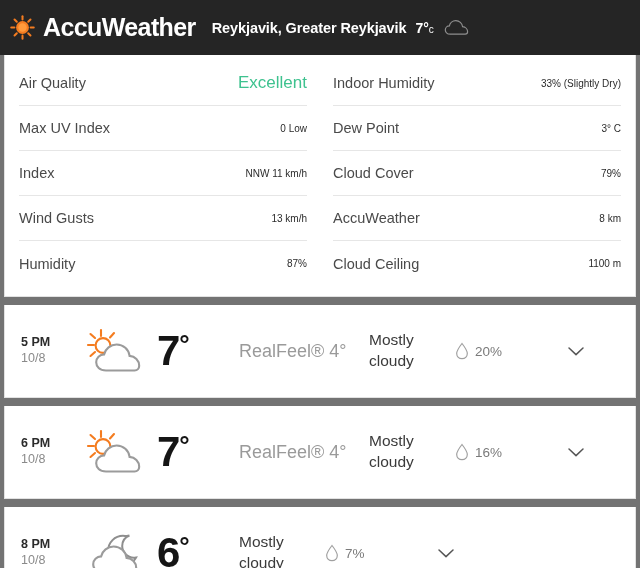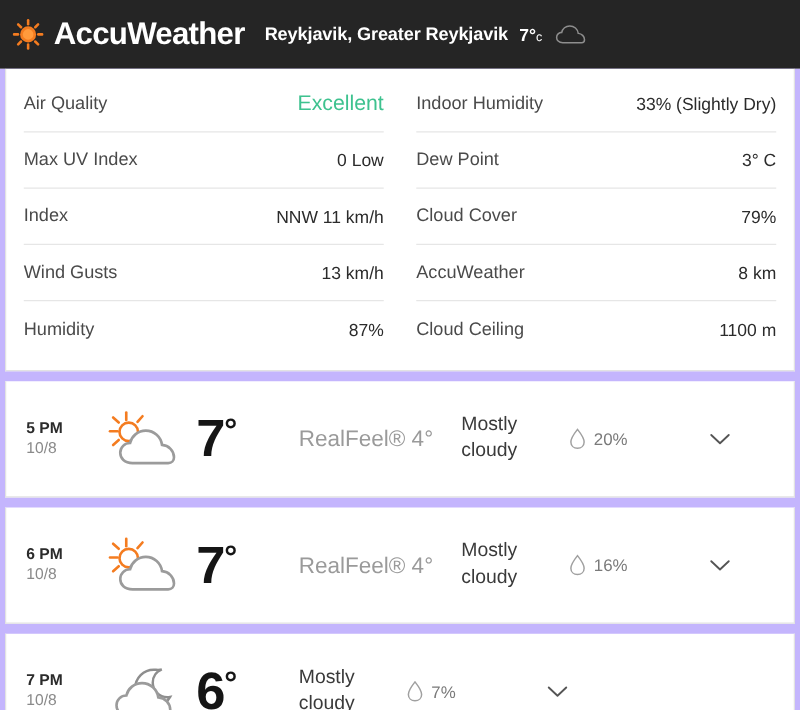--- a/index.html
+++ b/index.html
@@ -40,21 +40,21 @@
   .loc-temp {
     color: #ffffff; font-size: 14px; font-weight: bold;
     margin-left: 9px;
   }
   .loc-temp .unit { font-size: 10px; font-weight: normal; }
   .hdr-cloud { margin-left: 10px; display: block; }
 
   
   .page {
     height: 513px;
-    background: #c4b5fd;
+    background: #737373;
     padding: 0 4px;
     overflow: hidden;
   }
   .card {
     background: #ffffff;
     border: 1px solid #e2e2e2;
     border-top: none;
     margin-bottom: 8px;
   }
 
@@ -73,21 +73,21 @@
     border-bottom: 1px solid #e6e6e6;
     gap: 8px;
   }
   .det-col .det-row:last-child { border-bottom: none; }
   .det-label {
     font-size: 14.5px;
     color: #4a4a4a;
     white-space: nowrap;
   }
   .det-value {
-    font-size: 14px;
+    font-size: 10px;
     color: #2b2b2b;
     white-space: nowrap;
     text-align: right;
   }
   .det-value.green { color: #3ec28f; font-size: 17px; }
 
   
   .hour-row {
     display: flex;
     align-items: center;
@@ -291,21 +291,21 @@
         <svg width="18" height="12" viewBox="0 0 18 12">
           <polyline points="2,3 9,9.6 16,3" fill="none" stroke="#555555" stroke-width="1.5" stroke-linecap="round" stroke-linejoin="round"></polyline>
         </svg>
       </div>
     </div>
   </div>
 
   <div class="card">
     <div class="hour-row">
       <div class="h-time">
-        <div class="h-hour">7 PM</div>
+        <div class="h-hour">8 PM</div>
         <div class="h-date">10/8</div>
       </div>
       <div class="h-icon">
         <svg width="64" height="52" viewBox="0 0 64 52">
           <path d="M43.5 8.5 C39.2 10.2 36.2 14.3 36.2 19.1 C36.2 25.5 41.4 30.7 47.8 30.7
                    C48.6 30.7 49.4 30.6 50.1 30.5 C47.6 35.2 42.7 38.4 37 38.4
                    C28.8 38.4 22.2 31.8 22.2 23.6 C22.2 15.5 28.8 8.8 37 8.8 C39.3 8.8 41.5 9.3 43.5 8.5 Z" fill="#ffffff" stroke="#8e8e8e" stroke-width="2"></path>
           <path d="M17 45.5 C10.6 45.5 7.2 41.6 7.2 37.2 C7.2 32.9 10.7 29.4 15.1 29.4
                    C16.4 23.7 21.5 19.5 27.6 19.5 C34.3 19.5 39.8 24.5 40.6 30.9
                    C46 31.3 50.2 35.6 50.2 40.8 C50.2 43.4 48.4 45.5 45.6 45.5 Z" fill="#ffffff" stroke="#9b9b9b" stroke-width="2.1"></path>

